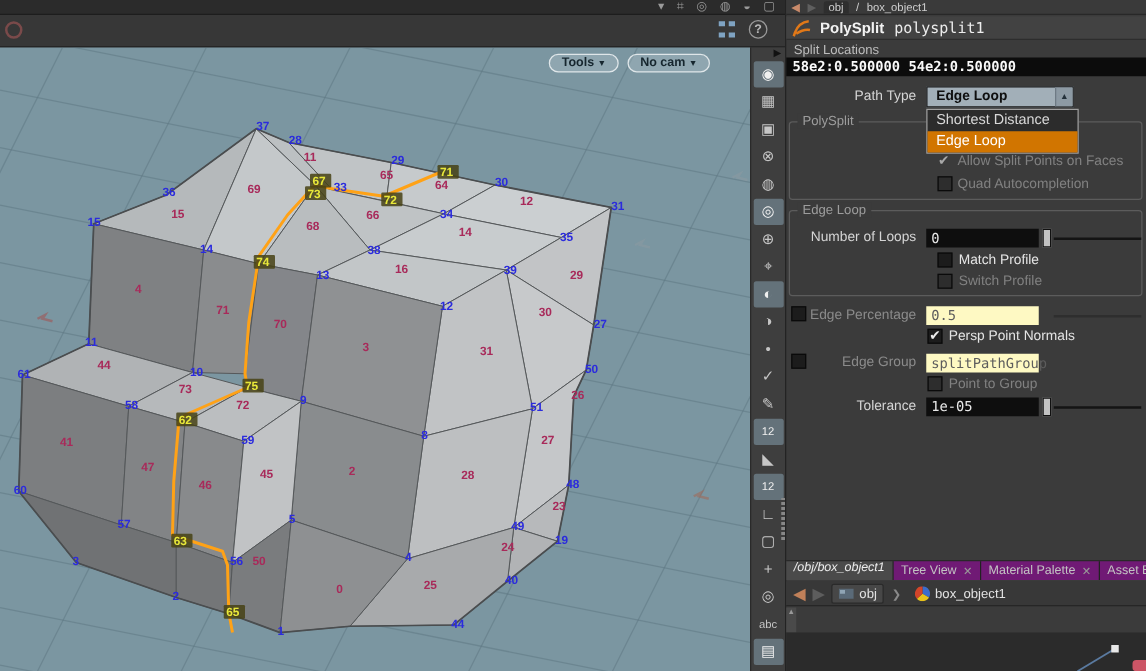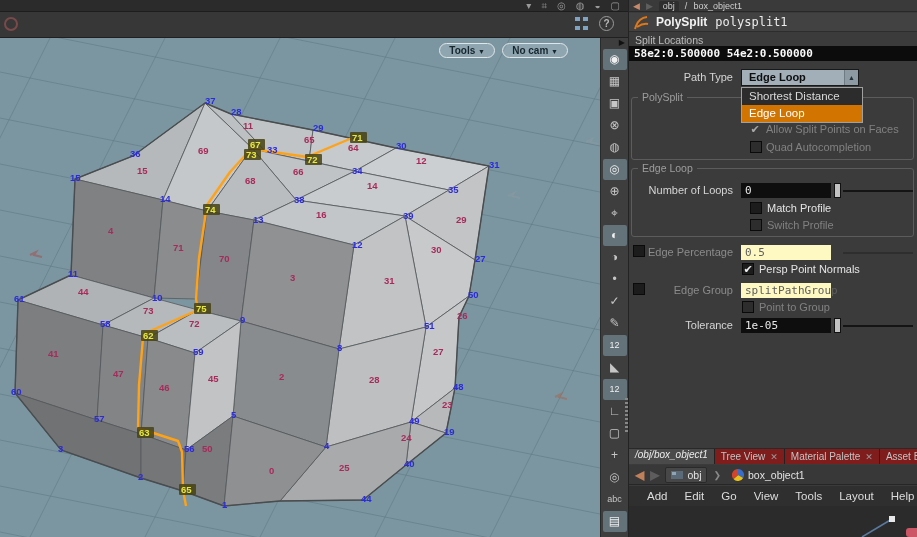--- a/index.html
+++ b/index.html
@@ -65,21 +65,21 @@
   #dd-btn { position:absolute; left:112px; top:69px; width:118px; height:17px; background:#a2afb8; border:1px solid #191919; display:flex; }
   #dd-btn .txt { flex:1; color:#0e0e0e; font-size:11px; font-weight:bold; line-height:15px; padding-left:7px; }
   #dd-btn .arr { width:14px; background:#8d9aa4; border-left:1px solid #6e7a84; color:#24303a; font-size:7px; text-align:center; line-height:15px; }
   #dd-menu { position:absolute; left:112px; top:87px; width:122px; background:#2c2c2c; border:1px solid #a0a0a0; z-index:30; }
   #dd-menu .opt { height:17px; line-height:17px; padding-left:7px; font-size:11.5px; color:#d9d9d9; }
   #dd-menu .opt.sel { background:#d17500; color:#ffffff; }
 
   
   #bpane { position:absolute; left:628px; top:440px; width:289px; height:97px; background:#3b3b3b; border-left:1px solid #232323; }
   #btabs { position:absolute; left:0; top:8px; width:289px; height:16px; background:#292929; display:flex; align-items:flex-end; }
-  .btab { height:15px; display:flex; align-items:center; gap:5px; padding:0 6px; background:#7f1d1d;
+  .btab { height:15px; display:flex; align-items:center; gap:5px; padding:0 6px; background:#701a75;
           color:#c3c3c3; font-size:10px; border-right:1px solid #222; white-space:nowrap; }
   .btab.active { background:#4a4a4a; color:#ececec; font-style:italic;flex-direction:column; }
   .btab .x { color:#999; font-size:9px; }
   #bpath { position:absolute; left:0; top:25px; width:289px; height:20px; background:#383838; border-bottom:1px solid #262626;
            display:flex; align-items:center; gap:6px; padding-left:6px; }
   #bpath .bk { color:#c08059; font-size:12px; font-weight:bold; }
   #bpath .fw { color:#5d5d5d; font-size:12px; font-weight:bold; }
   #bpath .chip { display:flex; align-items:center; gap:4px; background:#474747; border:1px solid #2a2a2a; border-radius:2px;
                  padding:1px 5px; color:#e2e2e2; font-size:10.5px; }
   #bpath .sep { color:#8a8a8a; font-size:9px; }
@@ -415,29 +415,20 @@
       <span class="chip" style="background:transparent;border:none">
         <svg width="12" height="12" viewBox="0 0 12 12">
           <path d="M6 6 L6 0 A6 6 0 0 1 11.2 9 Z" fill="#3a6ccc"></path>
           <path d="M6 6 L11.2 9 A6 6 0 0 1 1.5 10 Z" fill="#e8c21a"></path>
           <path d="M6 6 L1.5 10 A6 6 0 0 1 6 0 Z" fill="#d2452a"></path>
         </svg>
         <span>box_object1</span>
       </span>
     </div>
     <div id="bmenu-scroll">▲</div>
-    <div id="bmenu">
-        <span class="mi">Add</span>
-        <span class="mi">Edit</span>
-        <span class="mi">Go</span>
-        <span class="mi">View</span>
-        <span class="mi">Tools</span>
-        <span class="mi">Layout</span>
-        <span class="mi">Help</span>
-      </div>
     <div id="bnet">
       <svg width="289" height="31">
         <line x1="263" y1="13" x2="233" y2="31" stroke="#5a7aa0" stroke-width="1.5"></line>
         <rect x="260" y="10" width="6" height="6" fill="#e8e8e8"></rect>
         <rect x="277" y="22" width="26" height="9" rx="3" fill="#cc5566"></rect>
       </svg>
     </div>
   </div>
 
 </div>

